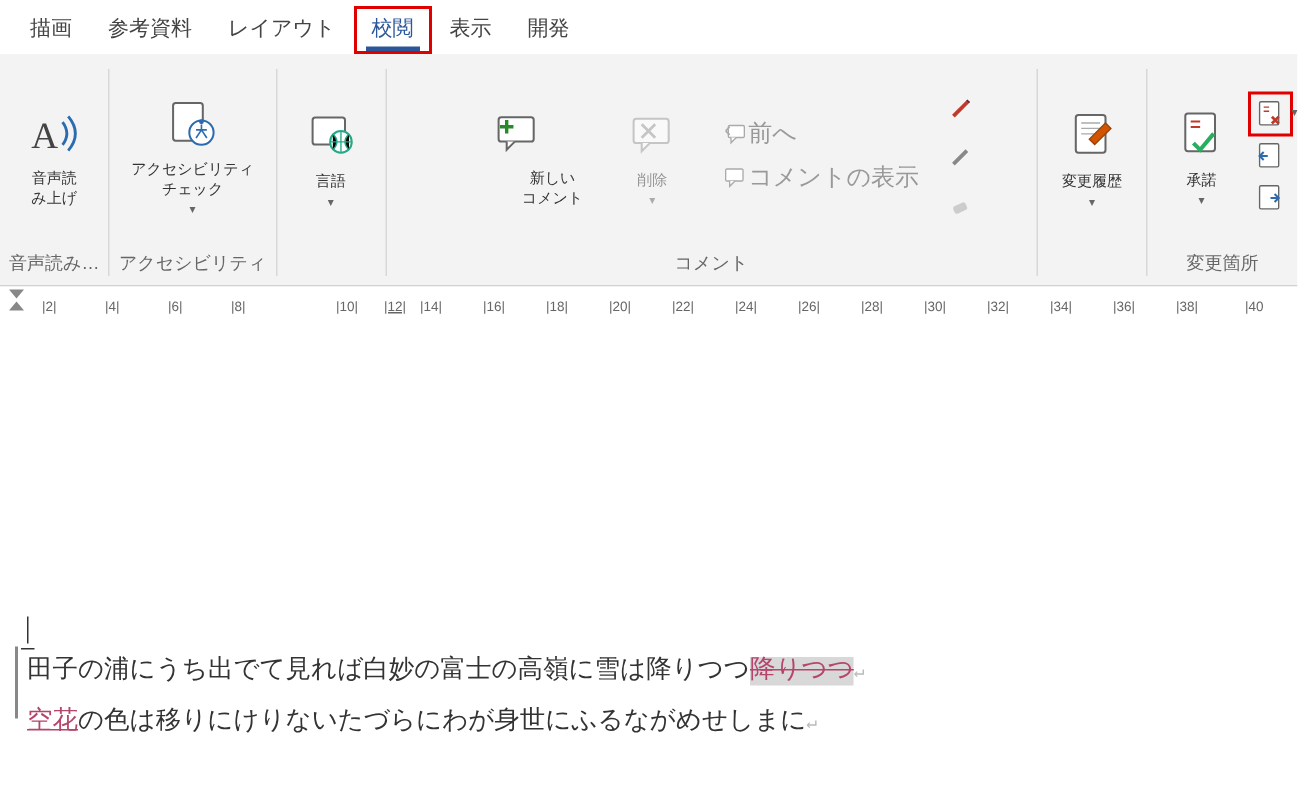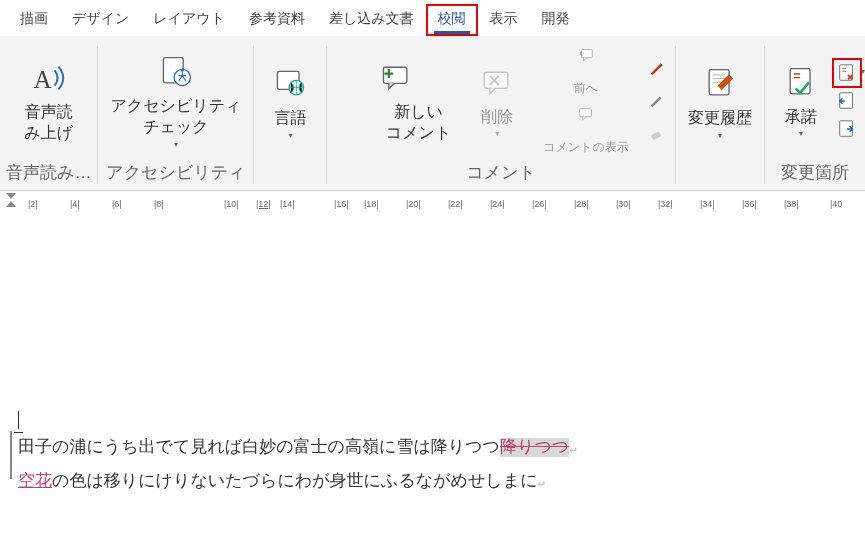--- a/index.html
+++ b/index.html
@@ -61,49 +61,48 @@
   flex: 1;
   align-items: center;
   gap: 4px;
 }
 .group-sep {
   width: 1px;
   background: #d8d8d8;
   margin: 10px 0 6px 0;
 }
 .group-label {
-  font-size: 17px;
+  font-size: 12px;
   color: #666;
   padding: 2px 0 4px 0;
   white-space: nowrap;
 }
 
 .bigbtn {
   display: flex;
   flex-direction: column;
   align-items: center;
   justify-content: flex-start;
   min-width: 60px;
   padding: 4px 6px;
   cursor: pointer;
   gap: 4px;
 }
 .bigbtn .ic { width: 40px; height: 40px; display: flex; align-items: center; justify-content: center; }
-.bigbtn .lbl { font-size: 16px; text-align: center; line-height: 1.3; }
+.bigbtn .lbl { font-size: 10px; text-align: center; line-height: 1.3; }
 .bigbtn .dd { font-size: 8px; color: #666; margin-top: -2px; }
 
 .smallbtn {
   display: flex;
   align-items: center;
-  gap: 16px;
+  gap: 0;
   padding: 3px 6px;
-  font-size: 12px;
+  font-size: 16px;
   color: #999;
   cursor: pointer;
-  flex-direction: column;
 }
 .smallbtn .ic { width: 18px; height: 18px; display: inline-flex; align-items: center; justify-content: center; }
 
 .smallicon {
   width: 24px; height: 24px;
   display: flex;
   align-items: center;
   justify-content: center;
   cursor: pointer;
   padding: 2px;
@@ -201,24 +200,22 @@
   gap: 2px;
 }
 </style>
 </head>
 <body>
 
 <div class="app">
 
   <div class="tabs">
     <div class="tab">描画</div>
-    <div class="tab">デザイン</div>
+    <div class="tab">参考資料</div>
     <div class="tab">レイアウト</div>
-    <div class="tab">参考資料</div>
-    <div class="tab">差し込み文書</div>
     <div class="tab active redbox">校閲</div>
     <div class="tab">表示</div>
     <div class="tab">開発</div>
   </div>
 
   <div class="ribbon">
 
     <div class="group">
       <div class="group-content">
         <div class="bigbtn">
@@ -405,21 +402,21 @@
   <div class="ruler">
     <div class="ruler-pointer"></div>
     <div class="ruler-pointer2"></div>
   <span class="ruler-mark" style="left: 28px;">|2|</span>
       <span class="ruler-mark" style="left: 70px;">|4|</span>
       <span class="ruler-mark" style="left: 112px;">|6|</span>
       <span class="ruler-mark" style="left: 154px;">|8|</span>
       <span class="ruler-mark" style="left: 196px; padding-left: 28px;">|10|</span>
       <span class="ruler-mark" style="left: 256px; text-decoration: underline;">|12|</span>
       <span class="ruler-mark" style="left: 280px;">|14|</span>
-      <span class="ruler-mark" style="left: 322px; margin-left: 12px;">|16|</span>
+      <span class="ruler-mark" style="left: 322px;">|16|</span>
       <span class="ruler-mark" style="left: 364px;">|18|</span>
       <span class="ruler-mark" style="left: 406px;">|20|</span>
       <span class="ruler-mark" style="left: 448px;">|22|</span>
       <span class="ruler-mark" style="left: 490px;">|24|</span>
       <span class="ruler-mark" style="left: 532px;">|26|</span>
       <span class="ruler-mark" style="left: 574px;">|28|</span>
       <span class="ruler-mark" style="left: 616px;">|30|</span>
       <span class="ruler-mark" style="left: 658px;">|32|</span>
       <span class="ruler-mark" style="left: 700px; text-align: center;">|34|</span>
       <span class="ruler-mark" style="left: 742px;">|36|</span>

